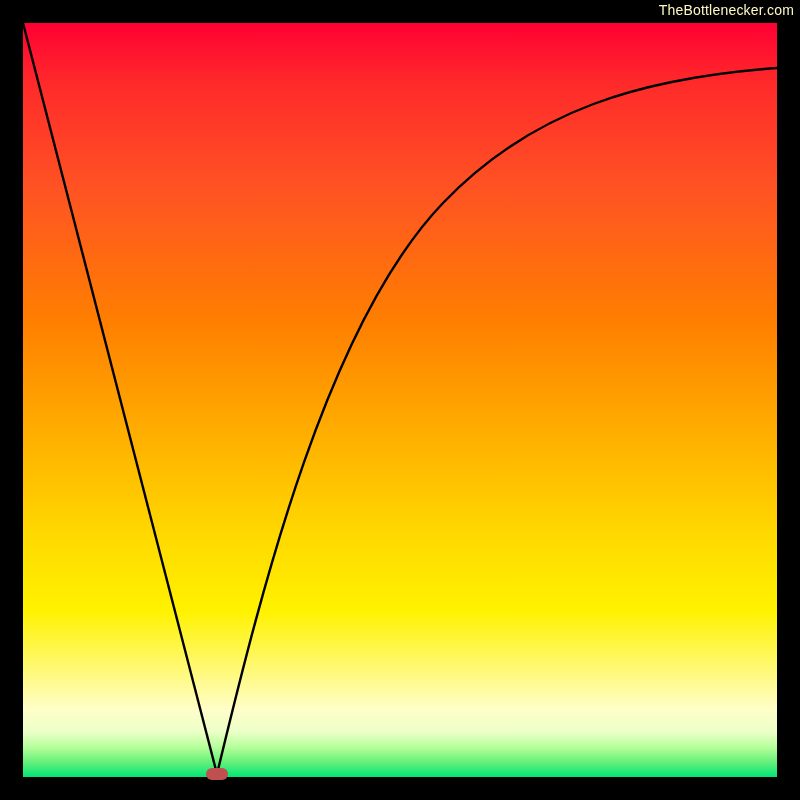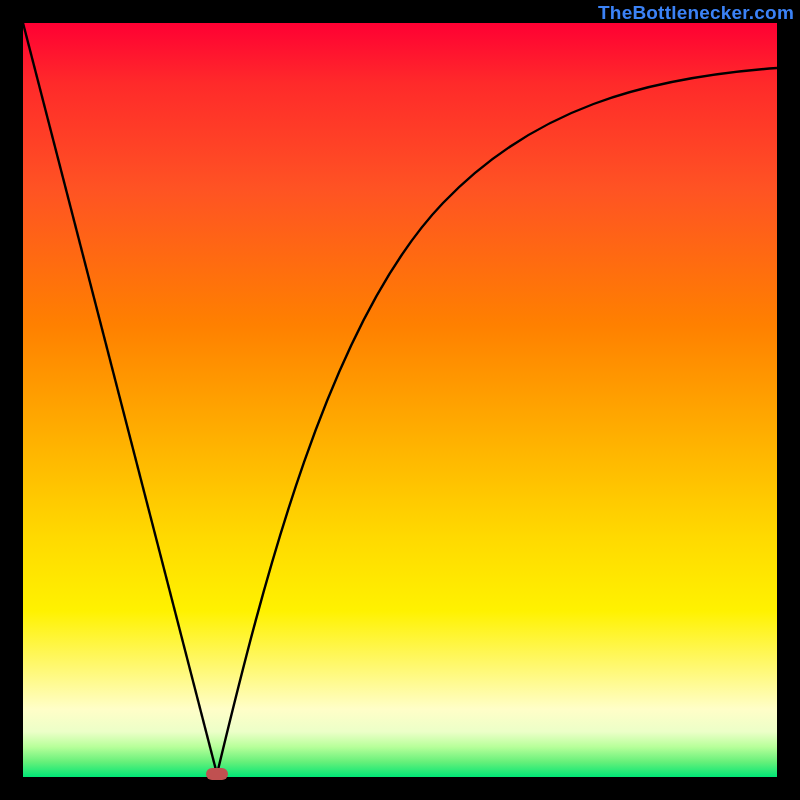--- a/index.html
+++ b/index.html
@@ -54,23 +54,23 @@
     width: 22px;
     height: 12px;
     border-radius: 6px;
     background: #c05050;
     transform: translate(-50%, -50%);
   }
   .watermark {
     position: absolute;
     top: 2px;
     right: 6px;
-    color: #3b82f6;
-    font-size: 19px;
-    font-weight: 700;
+    color: #fef9c3;
+    font-size: 14px;
+    font-weight: 400;
     letter-spacing: 0.2px;
   }
 </style>
 </head>
 <body>
 
 <div class="frame">
 
   <div class="plot">
 

